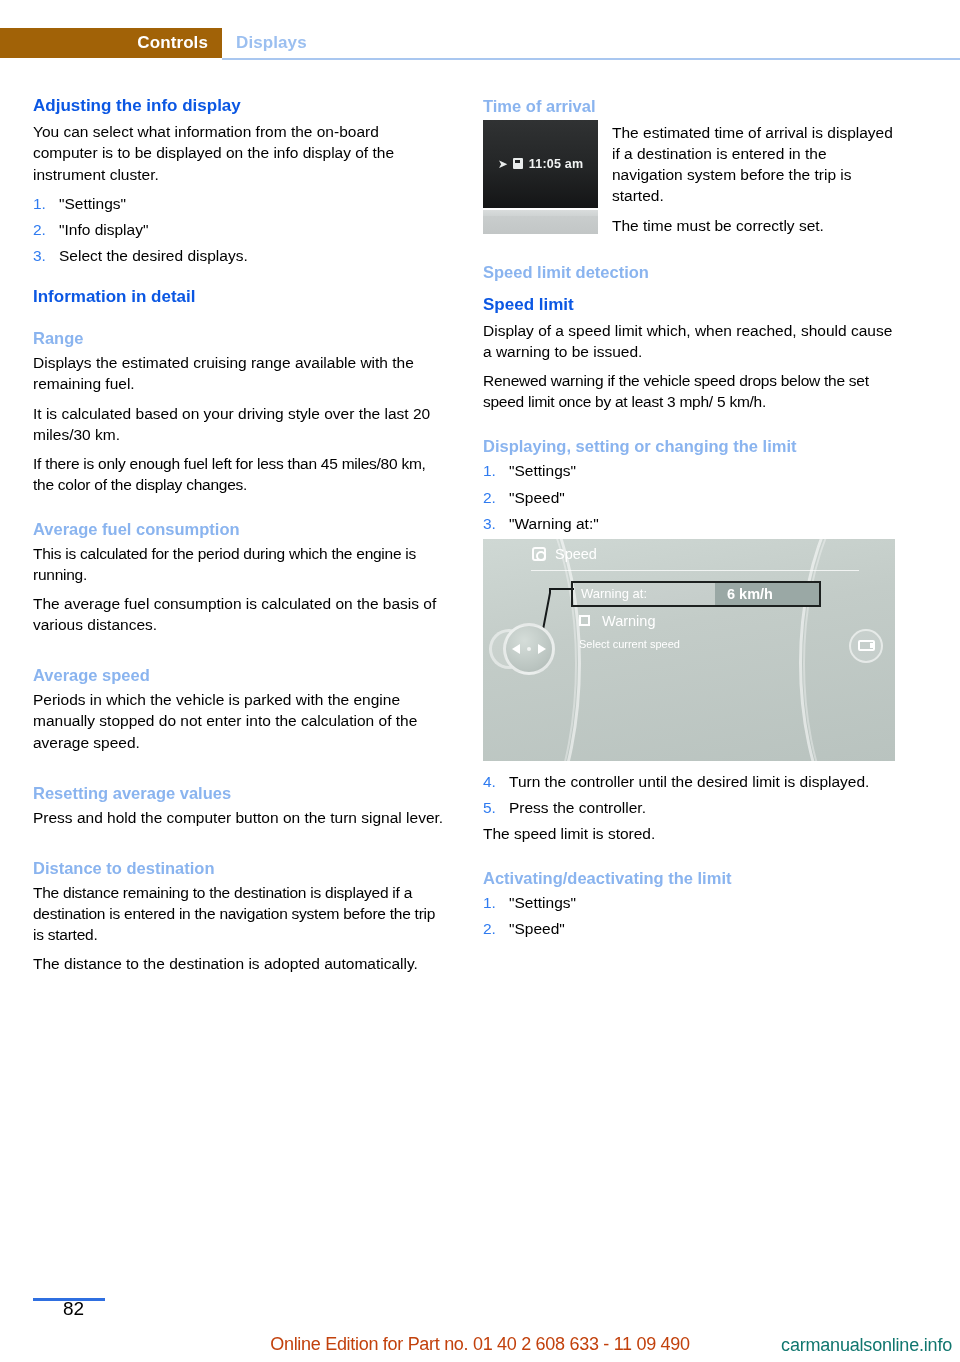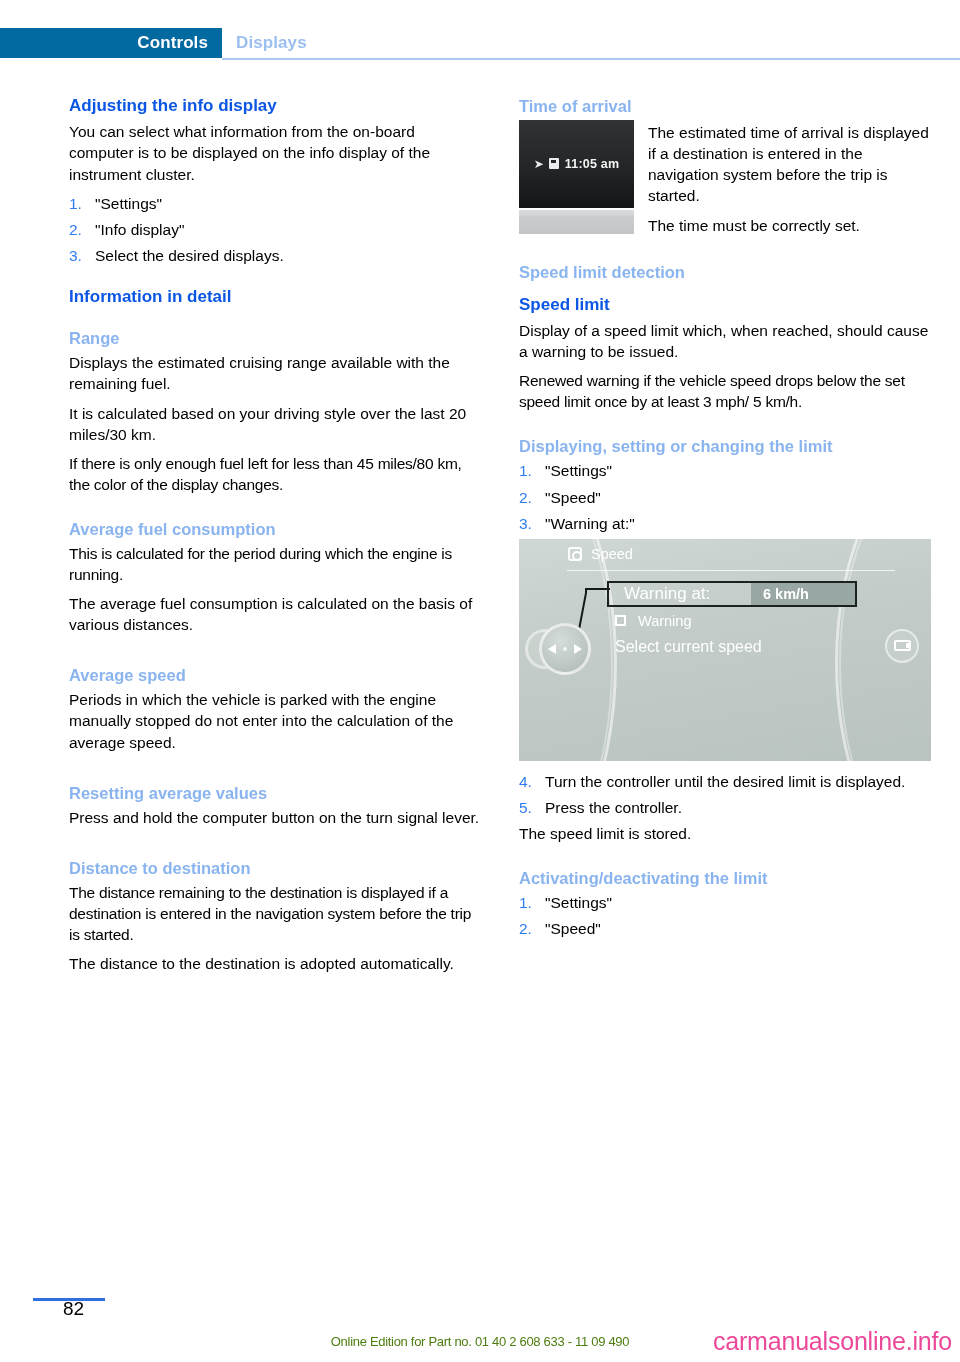--- a/index.html
+++ b/index.html
@@ -29,21 +29,21 @@
     align-items: stretch;
   }
   .tab {
     display: flex;
     align-items: center;
     font-size: 17px;
     font-weight: bold;
     letter-spacing: 0.1px;
   }
   .tab-active {
-    background: #0369a1;
+    background: #a16207;
     color: #ffffff;
     width: 222px;
     justify-content: flex-end;
     padding-right: 14px;
   }
   .tab-inactive {
     color: #9bbff0;
     padding-left: 14px;
   }
   .header-rule {
@@ -58,21 +58,20 @@
     position: absolute;
     top: 96px;
     left: 0;
     right: 0;
     bottom: 80px;
   }
   .col {
     position: absolute;
     top: 0;
     width: 412px;
-    margin-left: 36px;
   }
   .col-left  { left: 33px; }
   .col-right { left: 483px; }
 
   h2.sec {
     font-size: 17px;
     font-weight: bold;
     color: #0b57e3;
     margin: 0 0 5px 0;
     line-height: 1.2;
@@ -233,23 +232,23 @@
   .idrive .rowbox {
     position: absolute;
     left: 88px; top: 42px;
     width: 250px; height: 26px;
     border: 2px solid #1d2120;
     display: flex;
   }
   .idrive .rowbox .lbl {
     flex: 1;
     display: flex; align-items: center;
-    padding-left: 15px;
+    padding-left: 8px;
     color: #ffffff;
-    font-size: 17px;
+    font-size: 13px;
     background: rgba(255,255,255,.02);
   }
   .idrive .rowbox .val {
     width: 104px;
     background: #9aa8a5;
     display: flex; align-items: center;
     padding-left: 12px;
     color: #ffffff;
     font-size: 14.5px;
     font-weight: 600;
@@ -263,21 +262,21 @@
   }
   .chkbox {
     width: 11px; height: 11px;
     border: 2px solid #ffffff;
     display: inline-block;
   }
   .idrive .sel-row {
     position: absolute;
     left: 96px; top: 99px;
     color: #ffffff;
-    font-size: 16px;
+    font-size: 11px;
   }
   .idrive .leader {
     position: absolute;
     left: 57px; top: 48px;
     width: 34px; height: 56px;
     pointer-events: none;
   }
   .idrive .knob {
     position: absolute;
     left: 20px; top: 84px;
@@ -345,29 +344,29 @@
   .footer .pageno {
     position: absolute;
     left: 63px; top: 16px;
     font-size: 19px;
     color: #000;
   }
   .footer .edition {
     position: absolute;
     left: 0; right: 0; top: 52px;
     text-align: center;
-    font-size: 13px;
+    font-size: 18px;
     letter-spacing: -0.3px;
-    color: #4d7c0f;
+    color: #c2410c;
   }
   .watermark {
     position: absolute;
     right: 8px; bottom: 6px;
-    font-size: 25px;
-    color: #ec4899;
+    font-size: 18px;
+    color: #0f766e;
     letter-spacing: -0.2px;
     white-space: nowrap;
   }
 </style>
 </head>
 <body>
 
 <div class="header">
   <div class="tabbar">
     <div class="tab tab-active">

